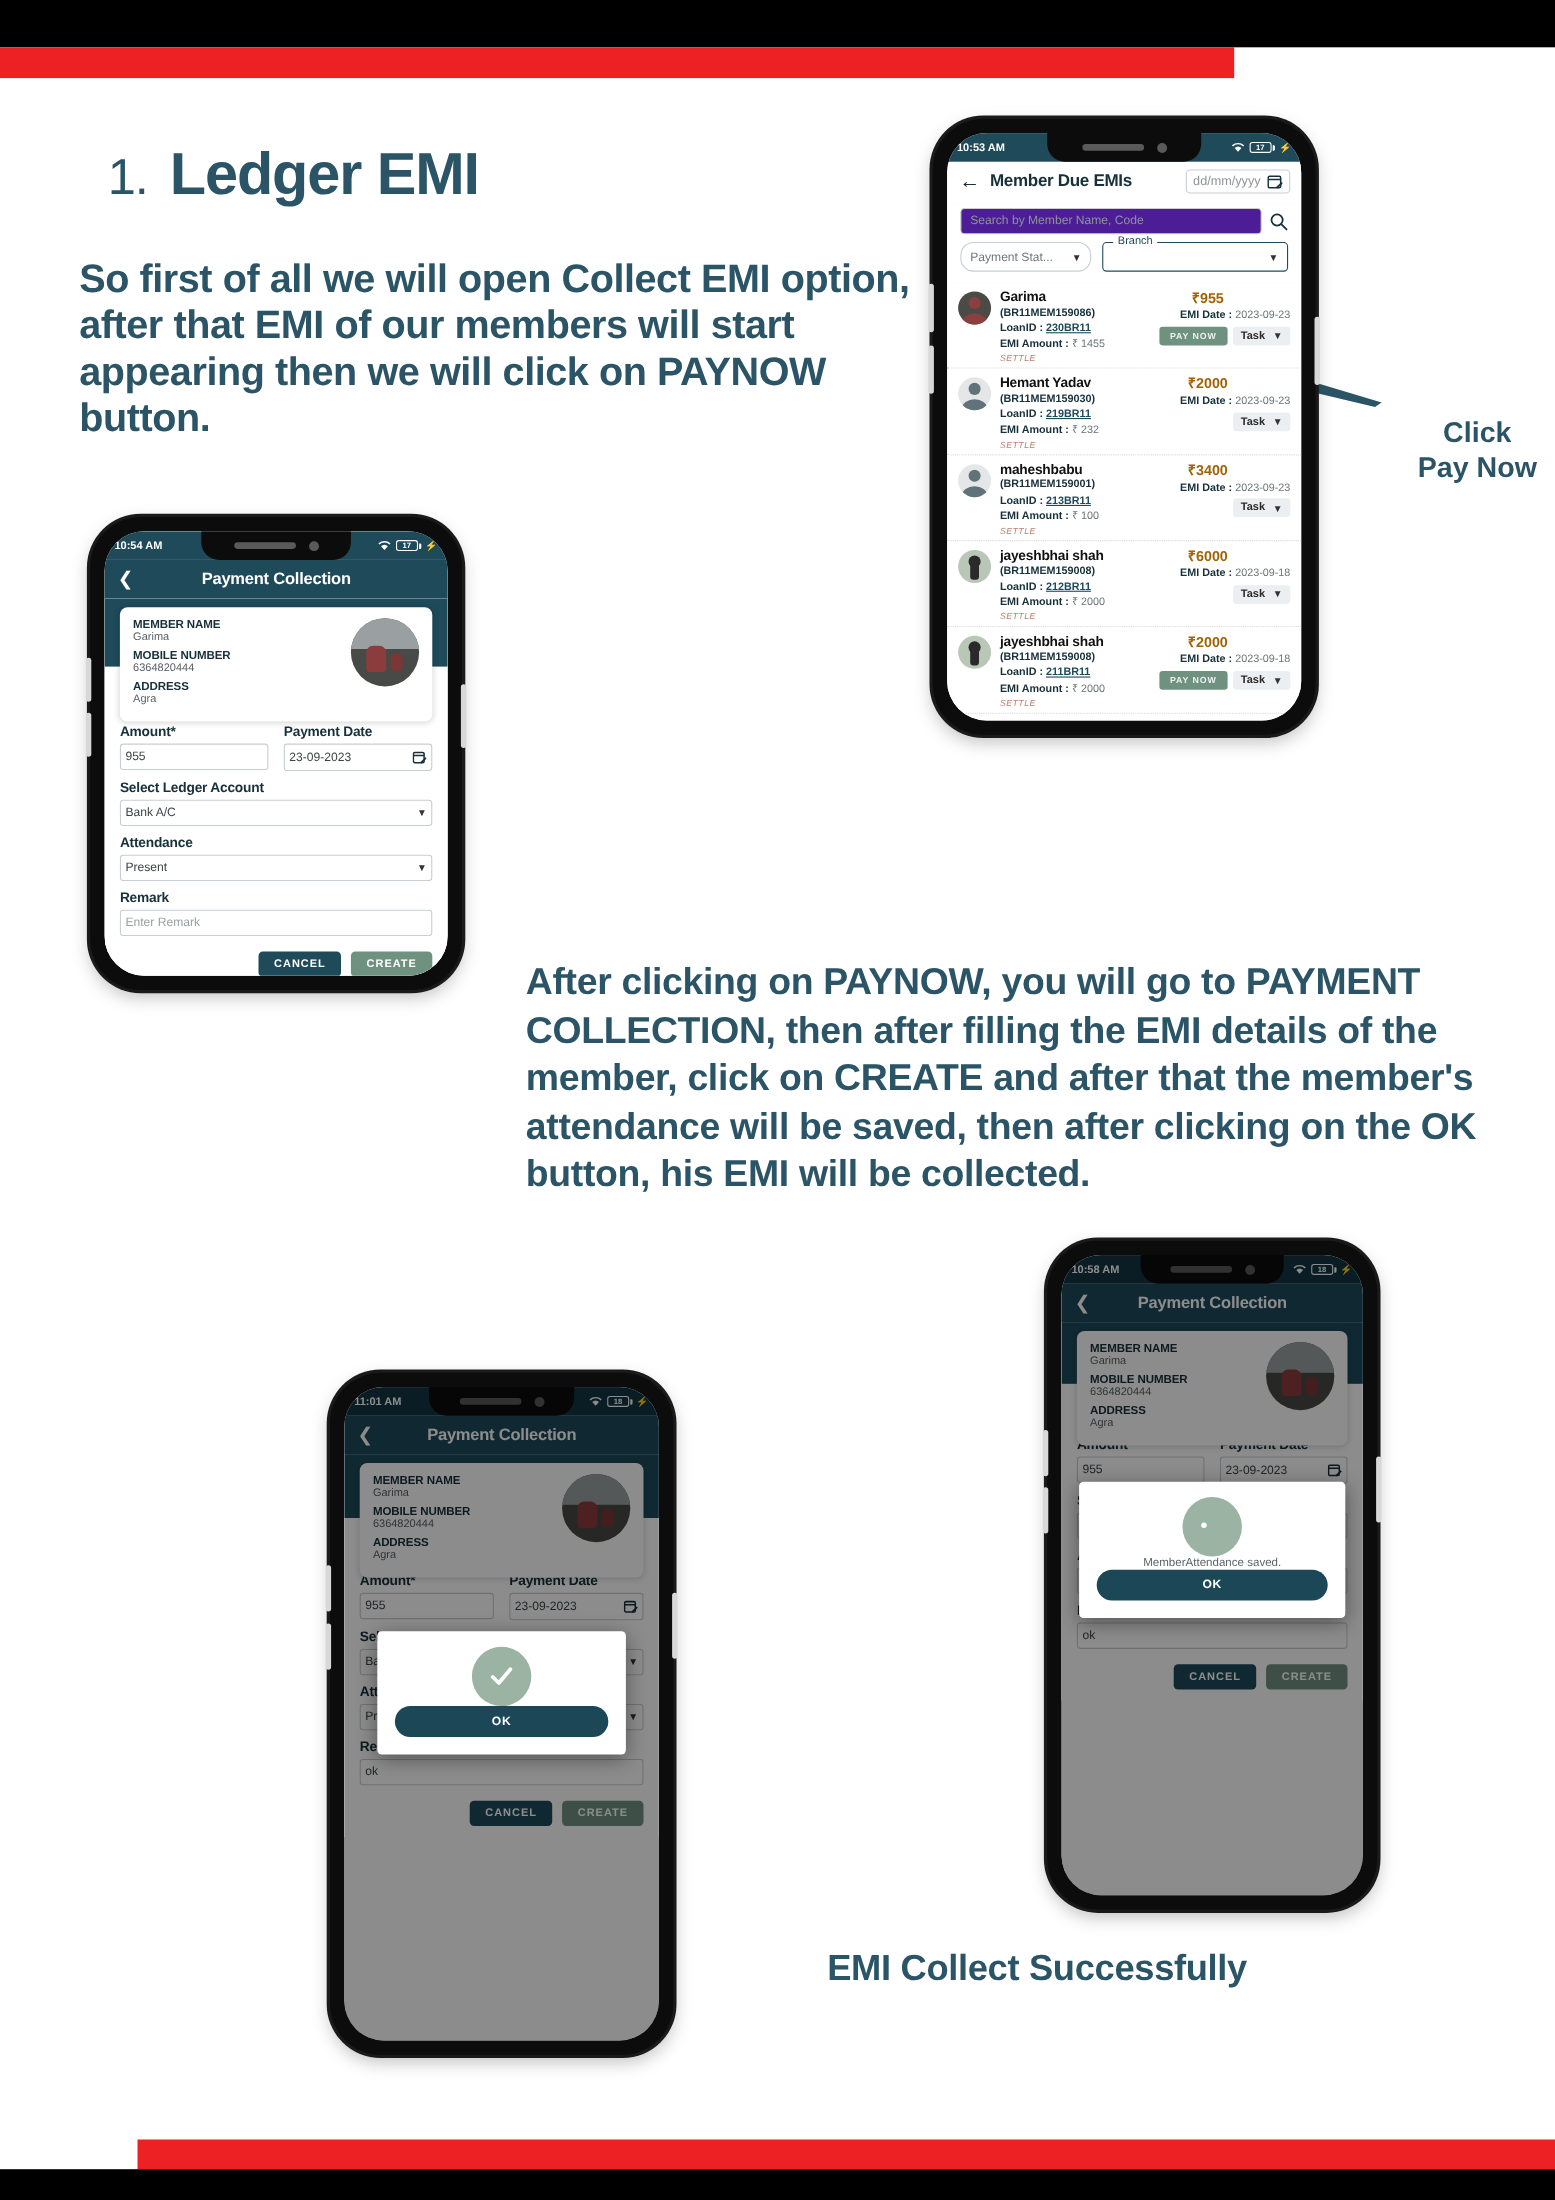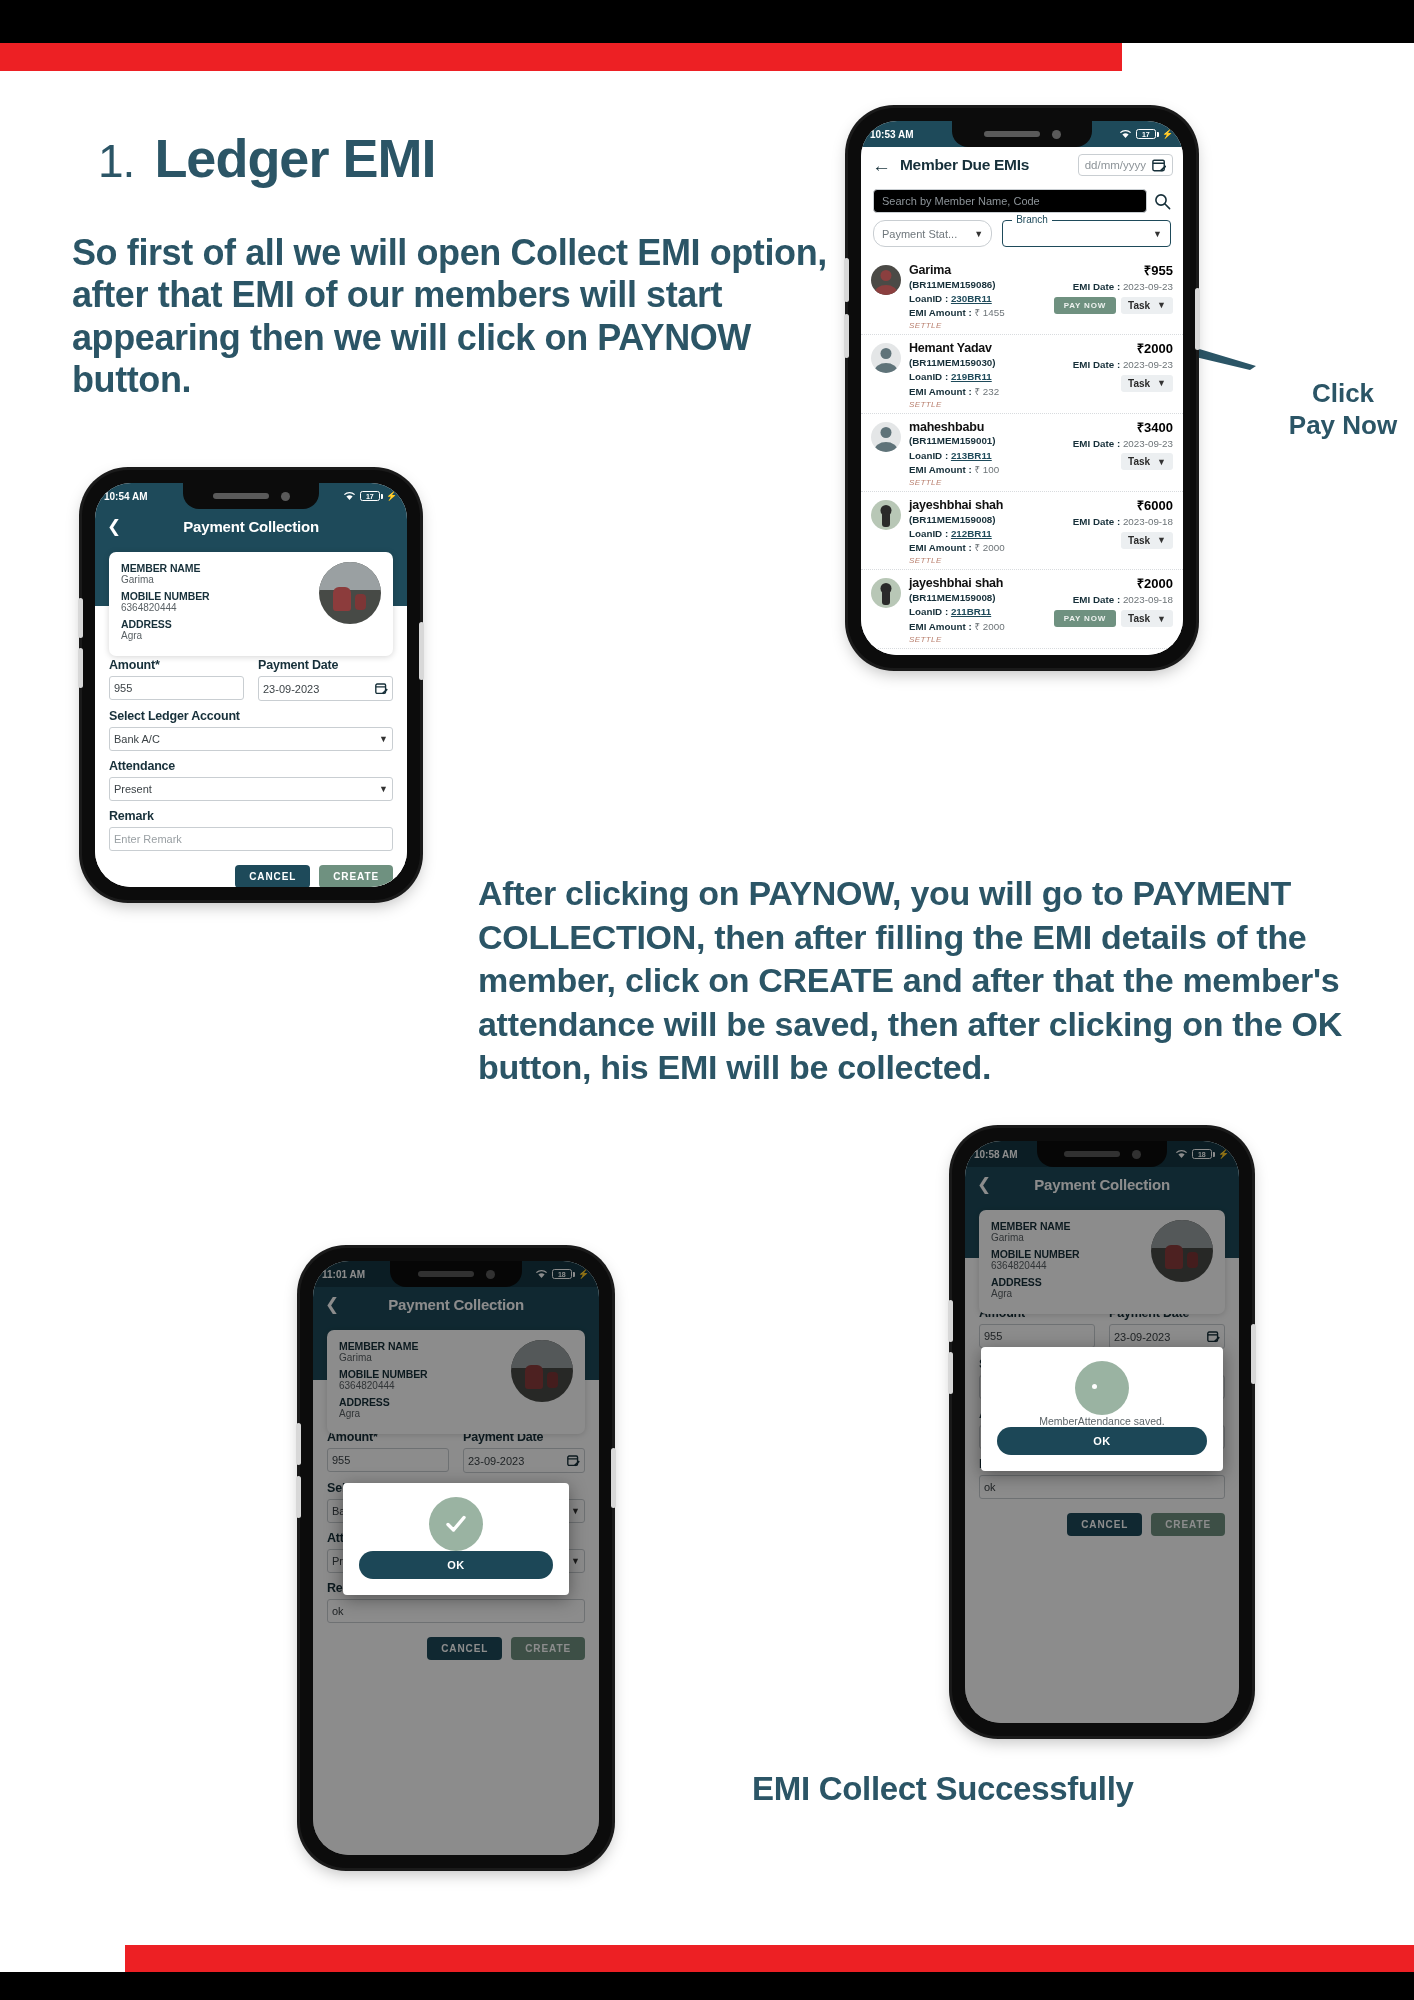--- a/index.html
+++ b/index.html
@@ -81,21 +81,21 @@
   .emis-appbar .back { font-size:19px; color:#17303a; line-height:1; }
   .emis-appbar .ttl { font-size:15.5px; font-weight:800; color:#17303a; letter-spacing:-0.3px; flex:1; }
   .datefield {
     display:flex; align-items:center; gap:6px; border:1px solid #c9ced2; border-radius:4px;
     padding:3px 6px; background:#fff; font-size:11.5px; color:#8d9499;
   }
   .emis-filters { background:#fff; padding:4px 12px 10px; }
   .searchrow { display:flex; align-items:center; gap:7px; }
   .searchbox {
     flex:1; border:1px solid #c9ced2; border-radius:4px; padding:5px 8px;
-    font-size:11px; color:#8d9499; background:#000000;
+    font-size:11px; color:#8d9499; background:#4c1d95;
   }
   .filters2 { display:flex; gap:10px; margin-top:7px; }
   .sel-plain {
     flex:0 0 40%; border:1px solid #c9ced2; border-radius:12px; padding:5px 8px;
     display:flex; align-items:center; justify-content:space-between;
     font-size:11px; color:#6f777c; background:#fff;
   }
   .sel-outlined {
     flex:1; position:relative; border:1.4px solid #1e4a5a; border-radius:4px; padding:6px 8px;
     display:flex; align-items:center; justify-content:flex-end; min-height:27px; background:#fff;
@@ -125,21 +125,21 @@
   .emis-left { flex:1; min-width:0; }
   .emis-name { font-size:12.5px; font-weight:800; color:#111; letter-spacing:-0.2px; line-height:1.18; }
   .emis-code { font-size:9.8px; font-weight:700; color:#17303a; line-height:1.45; }
   .emis-loan { font-size:9.8px; font-weight:700; color:#17303a; line-height:1.45; }
   .emis-loan u { color:#1e4a5a; }
   .emis-amt { font-size:9.8px; font-weight:700; color:#17303a; line-height:1.45; }
   .emis-amt span { font-weight:400; color:#6d7478; }
   .emis-settle { font-size:8px; font-style:italic; color:#b9806f; letter-spacing:.4px; margin-top:1px; }
 
   .emis-right { flex:0 0 150px; text-align:right; padding-top:1px; }
-  .emis-price { font-size:13px; font-weight:800; color:#000000; line-height:1.15; }
+  .emis-price { font-size:13px; font-weight:800; color:#a16207; line-height:1.15;text-align:center; }
   .emis-date { font-size:9.8px; font-weight:700; color:#17303a; line-height:1.6; }
   .emis-date span { font-weight:400; color:#6d7478; }
   .emis-actions { display:flex; align-items:center; justify-content:flex-end; gap:5px; margin-top:2px; }
   .paynow {
     background:#6f9180; color:#eef2ef; font-size:8px; font-weight:700; letter-spacing:.8px;
     padding:4px 10px; border-radius:3px;
   }
   .taskbtn {
     background:#eceff1; color:#2a2a2a; font-size:10px; font-weight:700;
     padding:3px 7px; border-radius:3px; display:flex; align-items:center; gap:7px;

